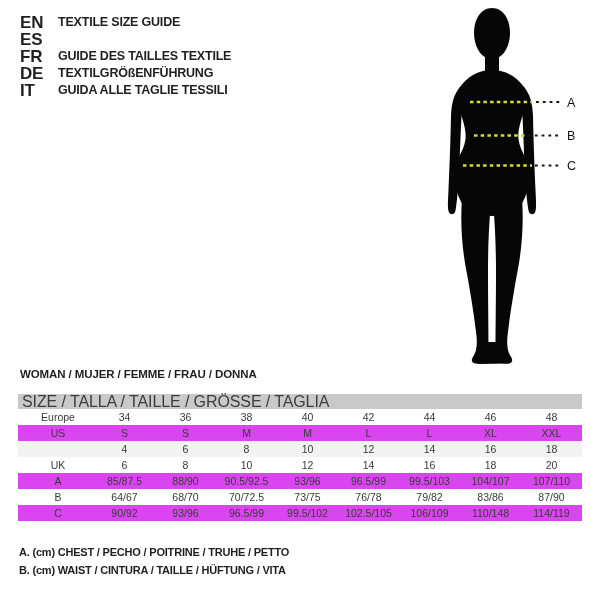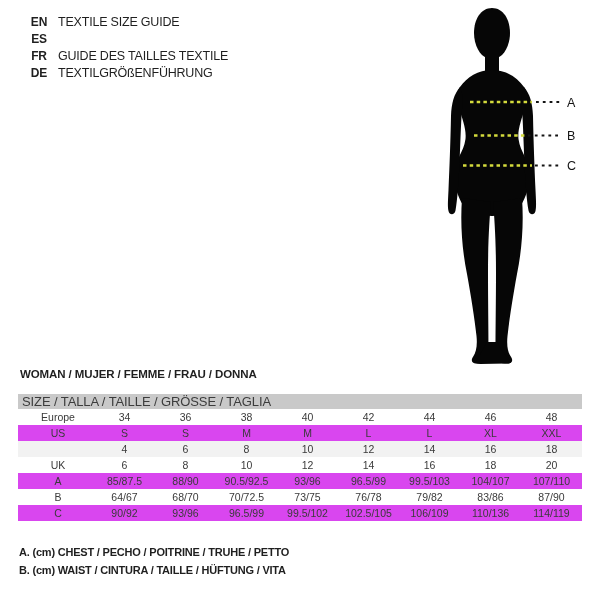--- a/index.html
+++ b/index.html
@@ -4,34 +4,34 @@
 <style>
   * { margin: 0; padding: 0; box-sizing: border-box; }
   html, body { width: 600px; height: 600px; background: #ffffff; }
   body { font-family: "Liberation Sans", sans-serif; color: #1f1f1f; position: relative; overflow: hidden; }
 
   .page { position: relative; width: 600px; height: 600px; background: #fff; }
 
   
   .lang-list { position: absolute; left: 20px; top: 14px; }
   .lang-row { display: flex; height: 17px; line-height: 17px; }
-  .lang-code { width: 38px; font-weight: bold; font-size: 12px; letter-spacing: -0.2px; text-align: center; }
-  .lang-label { font-weight: normal; font-size: 12.5px; letter-spacing: -0.2px; white-space: nowrap; }
+  .lang-code { width: 38px; font-weight: bold; font-size: 17px; letter-spacing: -0.2px; }
+  .lang-label { font-weight: bold; font-size: 12.5px; letter-spacing: -0.2px; white-space: nowrap; }
 
   
   .figure-wrap { position: absolute; left: 430px; top: 0; width: 170px; height: 380px; }
   .figure-wrap svg { display: block; }
   .marker-label { font-family: "Liberation Sans", sans-serif; font-size: 12.5px; fill: #141414; }
 
   
   .section-title { position: absolute; left: 20px; top: 368px; font-size: 11.5px; font-weight: bold; letter-spacing: -0.1px; text-align: right; }
 
   
   .size-table { position: absolute; left: 18px; top: 394px; width: 564px; font-size: 10.5px; color: #3a3a3a; }
-  .thead { height: 15px; line-height: 15px; background: #c9c9c9; padding-left: 4px; font-size: 13px; color: #3c3c3c; letter-spacing: -0.1px; }
+  .thead { height: 15px; line-height: 15px; background: #c9c9c9; padding-left: 4px; font-size: 16px; color: #3c3c3c; letter-spacing: -0.1px; }
   .trow { display: flex; height: 16px; line-height: 16px; }
   .trow.gray { background: #d946ef; }
   .trow.gray-lite { background: #f2f2f2; }
   .tlabel { width: 76px; padding-left: 4px; text-align: center; }
   .tcell { flex: 1 1 0; text-align: center; }
 
   
   .legend { position: absolute; left: 19px; top: 544px; }
   .legend-line { height: 17.5px; line-height: 17.5px; font-size: 11px; font-weight: bold; letter-spacing: -0.2px; white-space: nowrap; }
 </style>
@@ -48,20 +48,24 @@
     <div class="lang-row">
       <span class="lang-code">ES</span>
     </div>
     <div class="lang-row">
       <span class="lang-code">FR</span>
       <span class="lang-label">GUIDE DES TAILLES TEXTILE</span>
     </div>
     <div class="lang-row">
       <span class="lang-code">DE</span>
       <span class="lang-label">TEXTILGRÖßENFÜHRUNG</span>
+    </div>
+    <div class="lang-row">
+      <span class="lang-code">IT</span>
+      <span class="lang-label">GUIDA ALLE TAGLIE TESSILI</span>
     </div>
   </div>
 
   <div class="figure-wrap">
     <svg width="170" height="380" viewBox="0 0 170 380" xmlns="http://www.w3.org/2000/svg">
       <g fill="#060606">
 
         <path d="M62 8 C 51 8 44 19 44 33 C 44 45 50 56 57 58 L 67 58 C 74 56 80 45 80 33 C 80 19 73 8 62 8 Z"></path>
 
         <rect x="55" y="48" width="14" height="26"></rect>
@@ -171,21 +175,21 @@
     </div>
 
     <div class="trow gray">
       <div class="tlabel">C</div>
       <div class="tcell">90/92</div>
       <div class="tcell">93/96</div>
       <div class="tcell">96.5/99</div>
       <div class="tcell">99.5/102</div>
       <div class="tcell">102.5/105</div>
       <div class="tcell">106/109</div>
-      <div class="tcell">110/136</div>
+      <div class="tcell">110/148</div>
       <div class="tcell">114/119</div>
     </div>
   </div>
 
   <div class="legend">
     <div class="legend-line">A. (cm) CHEST / PECHO / POITRINE / TRUHE / PETTO</div>
     <div class="legend-line">B. (cm) WAIST / CINTURA / TAILLE / HÜFTUNG / VITA</div>
   </div>
 
 </div>

